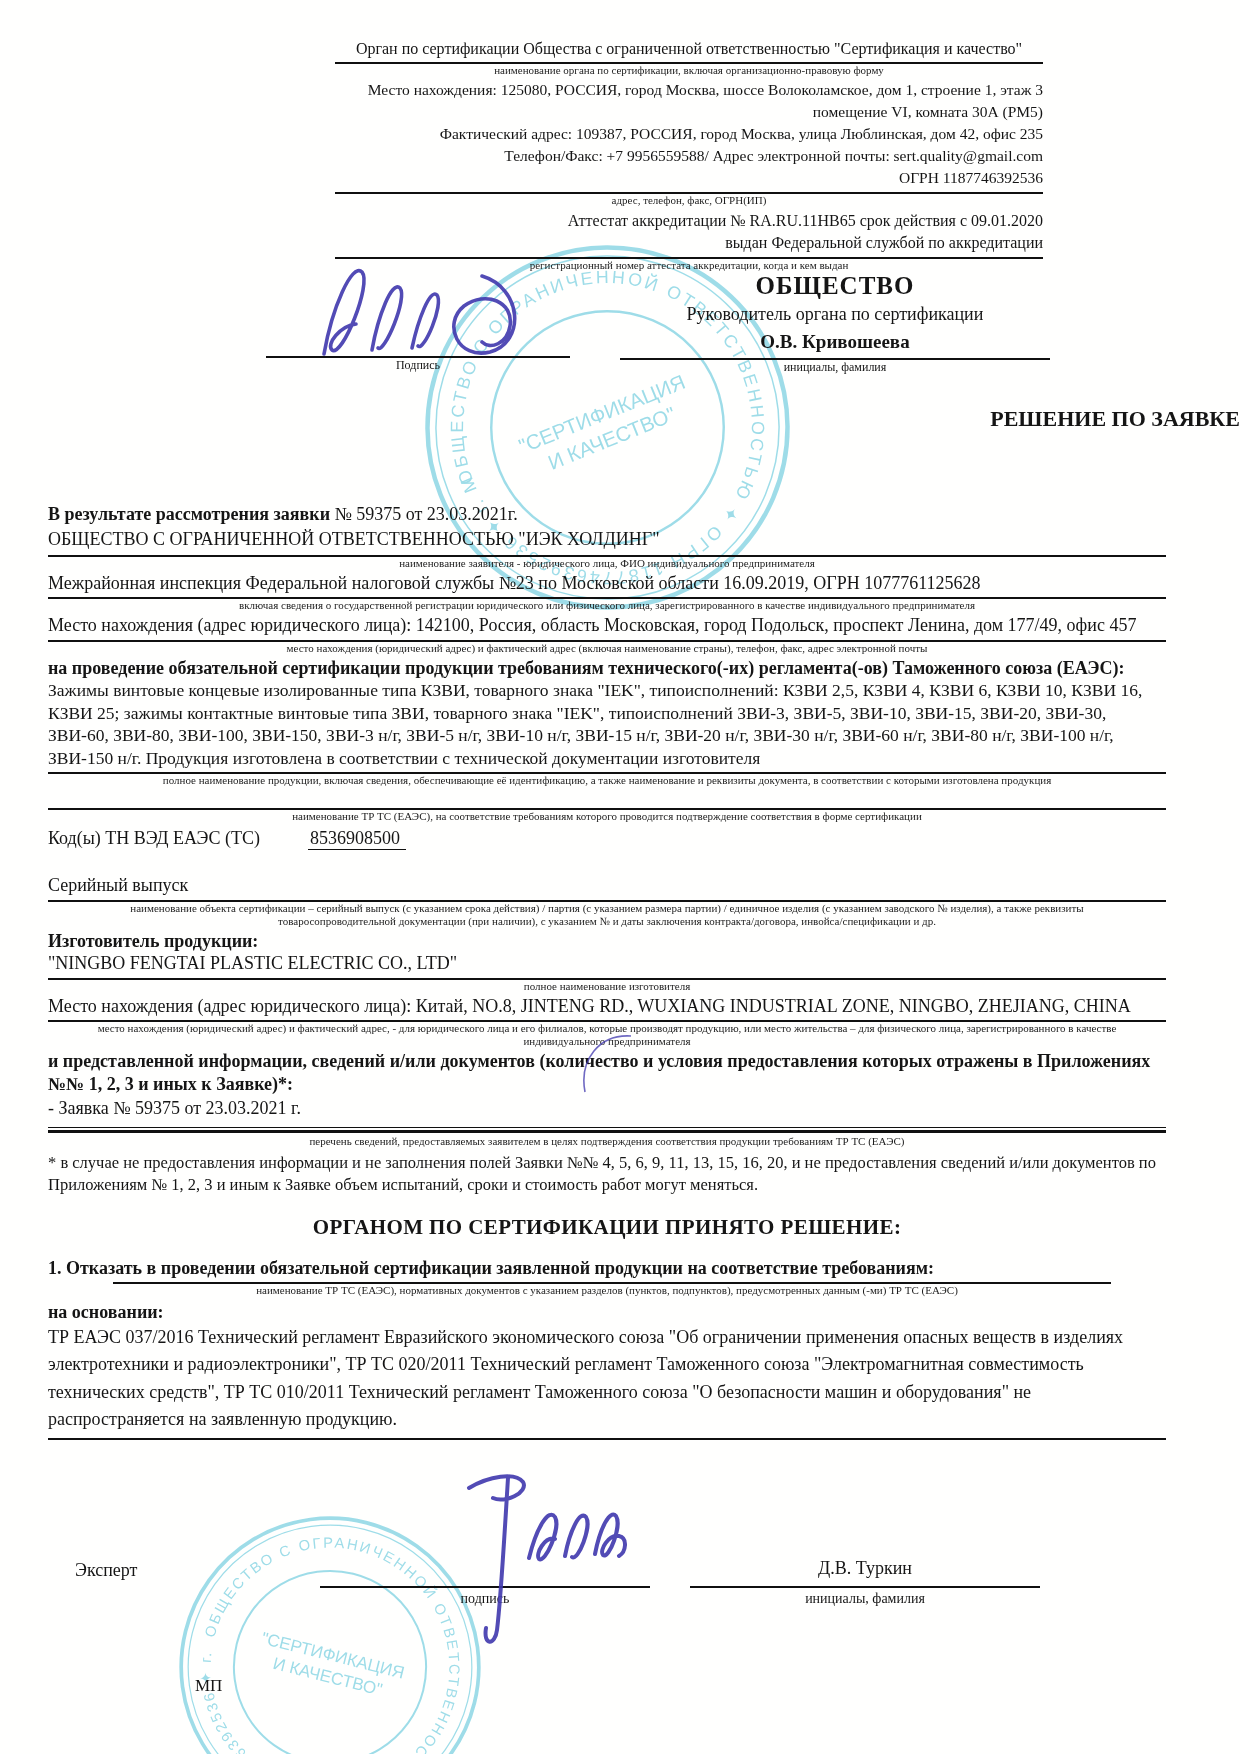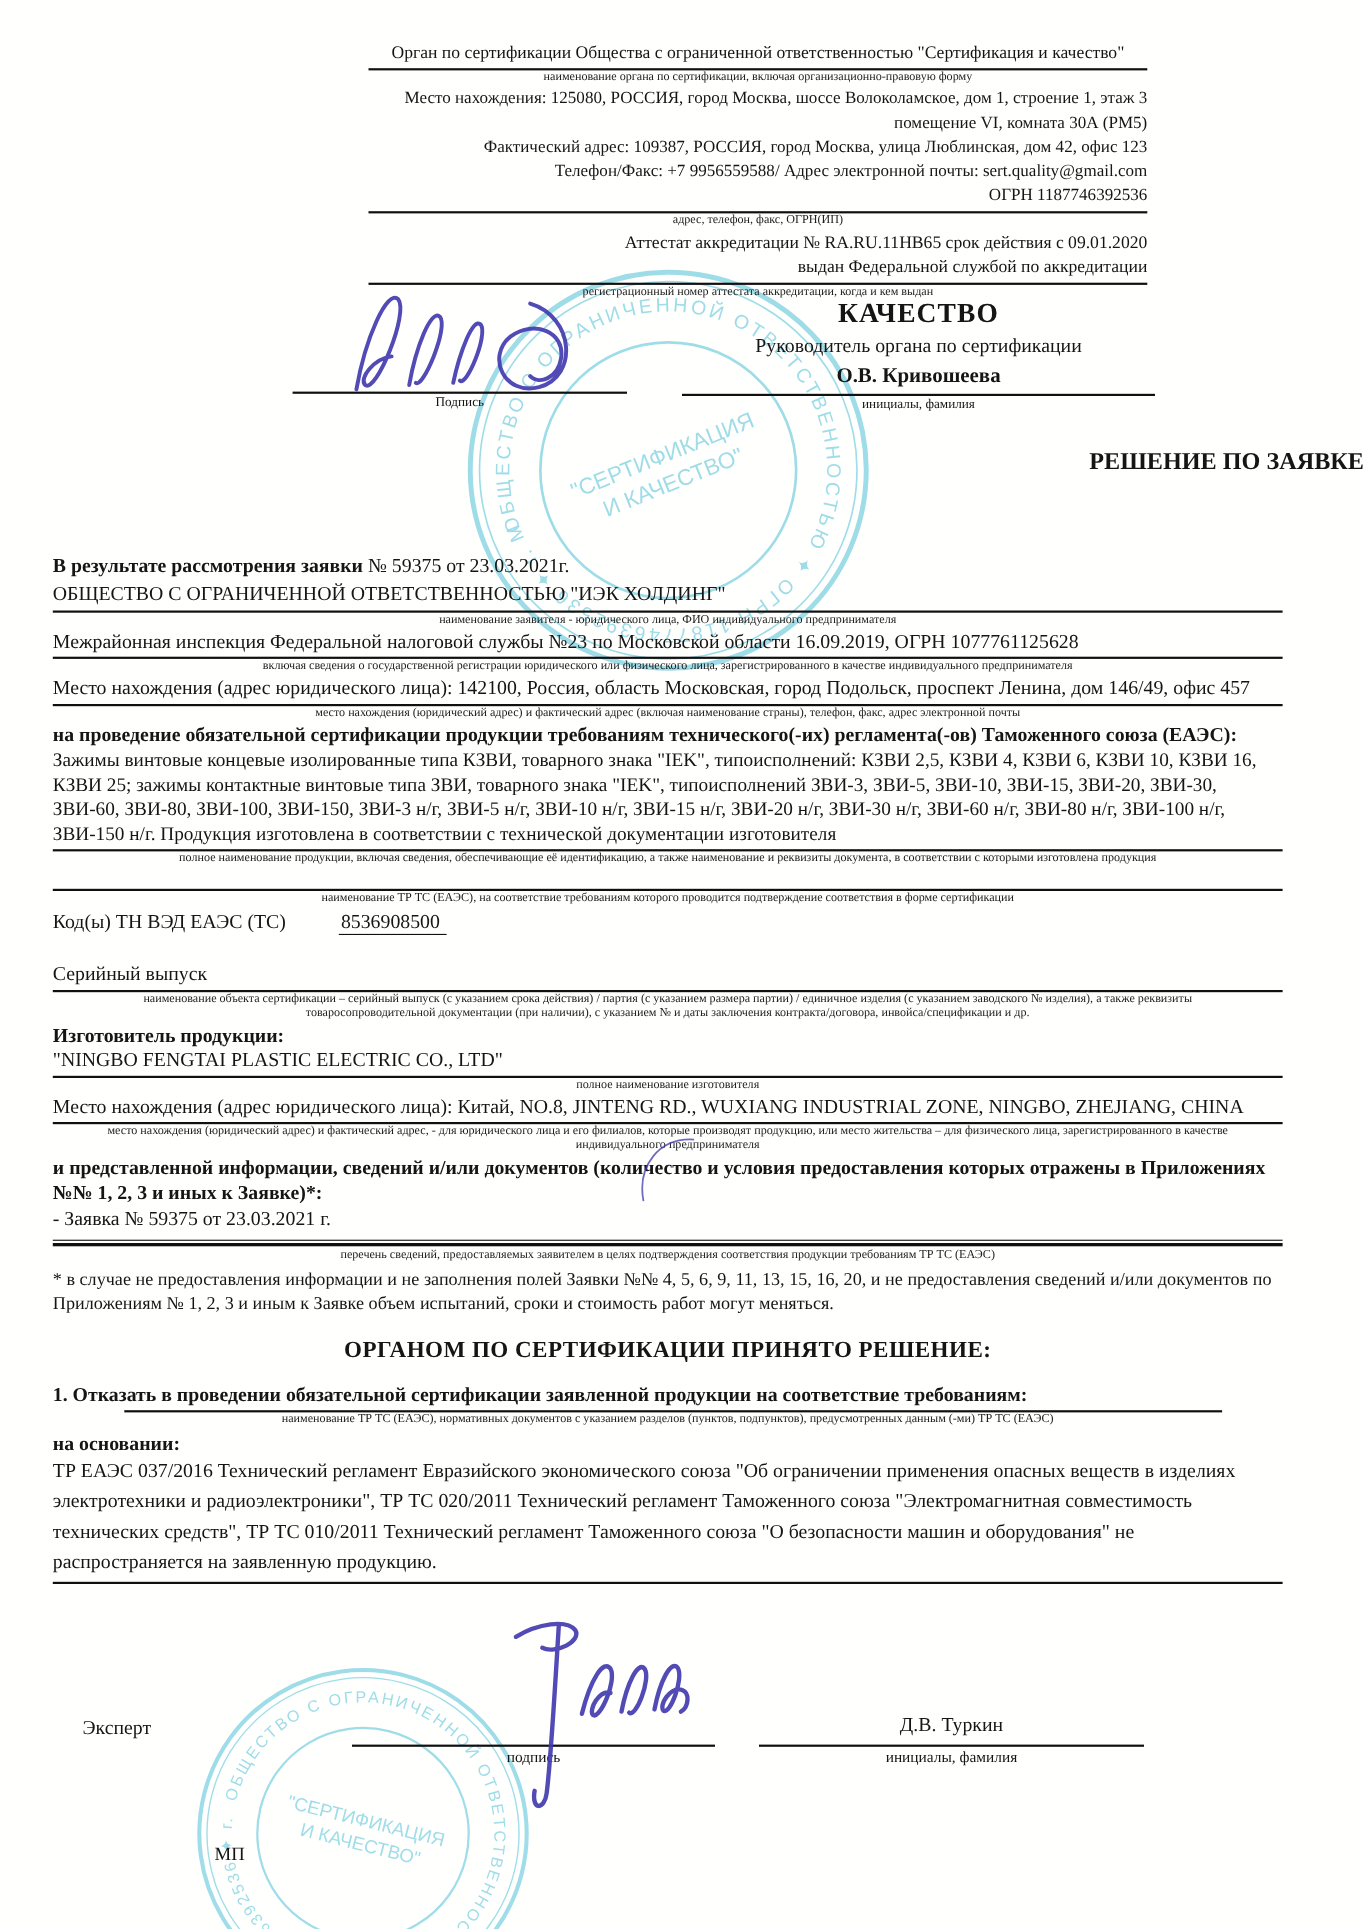--- a/index.html
+++ b/index.html
@@ -66,21 +66,21 @@
 
 <div class="page">
 
   <div class="hdr">
     <div class="hdr-org">Орган по сертификации Общества с ограниченной ответственностью "Сертификация и качество"</div>
     <div class="hrule"></div>
     <div class="cap">наименование органа по сертификации, включая организационно-правовую форму</div>
     <div class="hdr-addr">
       <div>Место нахождения: 125080, РОССИЯ, город Москва, шоссе Волоколамское, дом 1, строение 1, этаж 3</div>
       <div>помещение VI, комната 30А (РМ5)</div>
-      <div>Фактический адрес: 109387, РОССИЯ, город Москва, улица Люблинская, дом 42, офис 123</div>
+      <div>Фактический адрес: 109387, РОССИЯ, город Москва, улица Люблинская, дом 42, офис 235</div>
       <div>Телефон/Факс: +7 9956559588/ Адрес электронной почты: sert.quality@gmail.com</div>
       <div>ОГРН 1187746392536</div>
     </div>
     <div class="hrule"></div>
     <div class="cap">адрес, телефон, факс, ОГРН(ИП)</div>
     <div class="attestat">
       <div>Аттестат аккредитации № RA.RU.11НВ65 срок действия с 09.01.2020</div>
       <div>выдан Федеральной службой по аккредитации</div>
     </div>
     <div class="hrule"></div>
@@ -106,21 +106,21 @@
   <svg class="sig sig-top" viewBox="0 0 265 135">
     <g fill="none" stroke-width="3.6" stroke-linecap="round" stroke="#4038ae">
       <path d="M24,108 C32,62 52,16 62,26 C72,38 42,112 32,104 C26,98 40,80 56,78"></path>
       <path d="M72,104 C78,70 92,34 100,42 C108,52 84,108 78,102"></path>
       <path d="M112,102 C118,74 130,42 137,49 C144,58 124,106 118,100"></path>
       <path d="M182,30 C222,42 226,96 190,106 C158,114 142,78 164,60 C186,44 214,56 210,80 C207,98 190,104 182,96"></path>
     </g>
   </svg>
 
   <div class="approve">
-    <div class="approve-title">КАЧЕСТВО</div>
+    <div class="approve-title">ОБЩЕСТВО</div>
     <div class="approve-role">Руководитель органа по сертификации</div>
     <div class="approve-name">О.В. Кривошеева</div>
     <div class="hrule"></div>
     <div class="cap-sm">инициалы, фамилия</div>
   </div>
 
   <div class="sign-left">
     <div class="hrule"></div>
     <div class="cap-sm">Подпись</div>
   </div>
@@ -132,21 +132,21 @@
   <div class="body">
     <div><span class="b">В результате рассмотрения заявки</span><span> № 59375 от 23.03.2021г.</span></div>
     <div class="applicant">ОБЩЕСТВО С ОГРАНИЧЕННОЙ ОТВЕТСТВЕННОСТЬЮ "ИЭК ХОЛДИНГ"</div>
     <div class="rule"></div>
     <div class="cap2">наименование заявителя - юридического лица, ФИО индивидуального предпринимателя</div>
 
     <div>Межрайонная инспекция Федеральной налоговой службы №23 по Московской области 16.09.2019, ОГРН 1077761125628</div>
     <div class="rule"></div>
     <div class="cap2">включая сведения о государственной регистрации юридического или физического лица, зарегистрированного в качестве индивидуального предпринимателя</div>
 
-    <div>Место нахождения (адрес юридического лица): 142100, Россия, область Московская, город Подольск, проспект Ленина, дом 146/49, офис 457</div>
+    <div>Место нахождения (адрес юридического лица): 142100, Россия, область Московская, город Подольск, проспект Ленина, дом 177/49, офис 457</div>
     <div class="rule"></div>
     <div class="cap2">место нахождения (юридический адрес) и фактический адрес (включая наименование страны), телефон, факс, адрес электронной почты</div>
 
     <div class="b mt2">на проведение обязательной сертификации продукции требованиям технического(-их) регламента(-ов) Таможенного союза (ЕАЭС):</div>
     <div class="product">Зажимы винтовые концевые изолированные типа КЗВИ, товарного знака "IEK", типоисполнений: КЗВИ 2,5, КЗВИ 4, КЗВИ 6, КЗВИ 10, КЗВИ 16, КЗВИ 25; зажимы контактные винтовые типа ЗВИ, товарного знака "IEK", типоисполнений ЗВИ-3, ЗВИ-5, ЗВИ-10, ЗВИ-15, ЗВИ-20, ЗВИ-30, ЗВИ-60, ЗВИ-80, ЗВИ-100, ЗВИ-150, ЗВИ-3 н/г, ЗВИ-5 н/г, ЗВИ-10 н/г, ЗВИ-15 н/г, ЗВИ-20 н/г, ЗВИ-30 н/г, ЗВИ-60 н/г, ЗВИ-80 н/г, ЗВИ-100 н/г, ЗВИ-150 н/г. Продукция изготовлена в соответствии с технической документации изготовителя</div>
     <div class="rule"></div>
     <div class="cap2">полное наименование продукции, включая сведения, обеспечивающие её идентификацию, а также наименование и реквизиты документа, в соответствии с которыми изготовлена продукция</div>
 
     <div class="gap16"></div>
     <div class="rule"></div>

